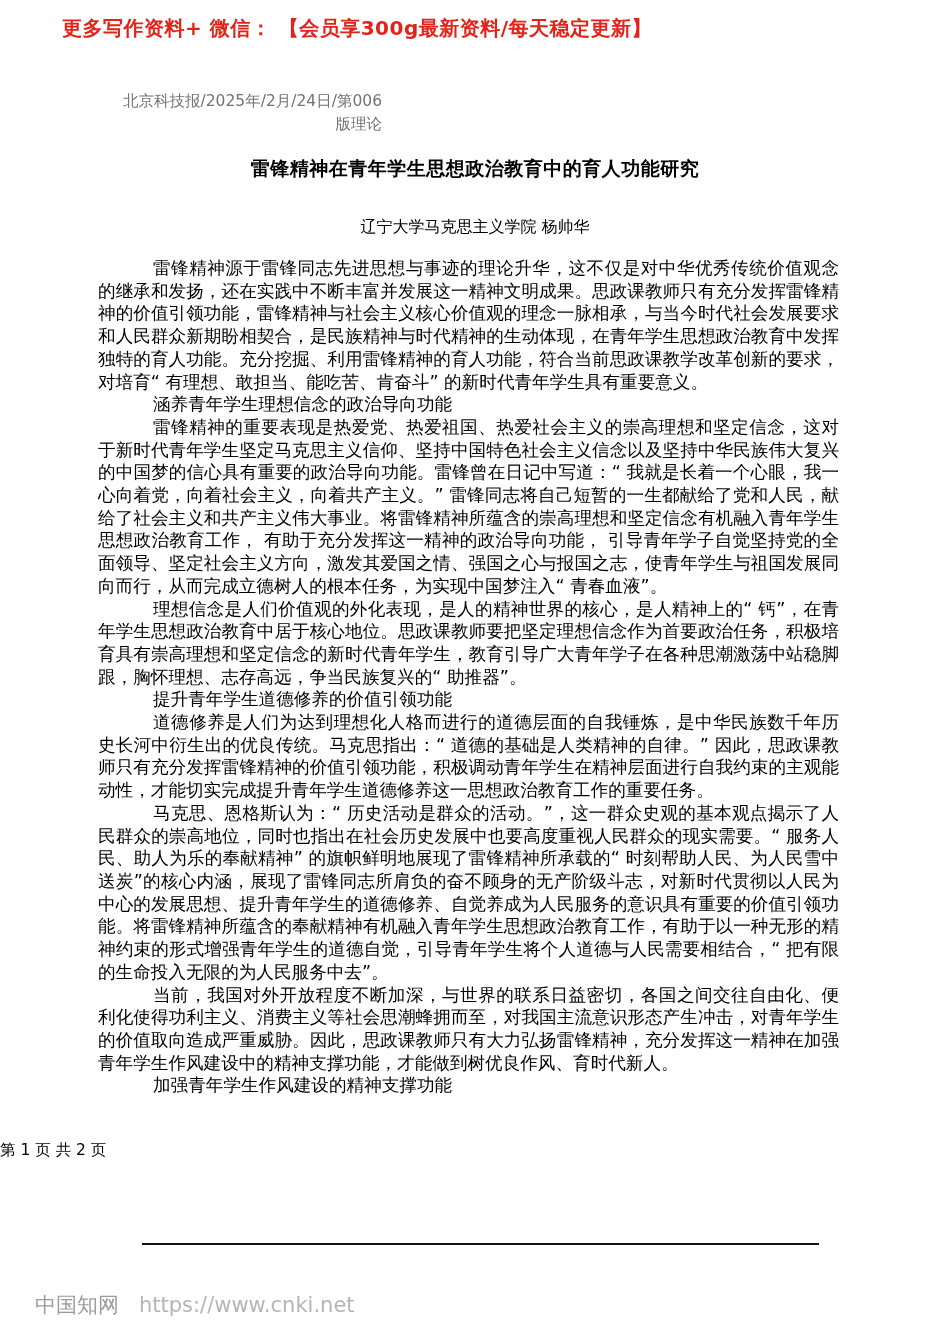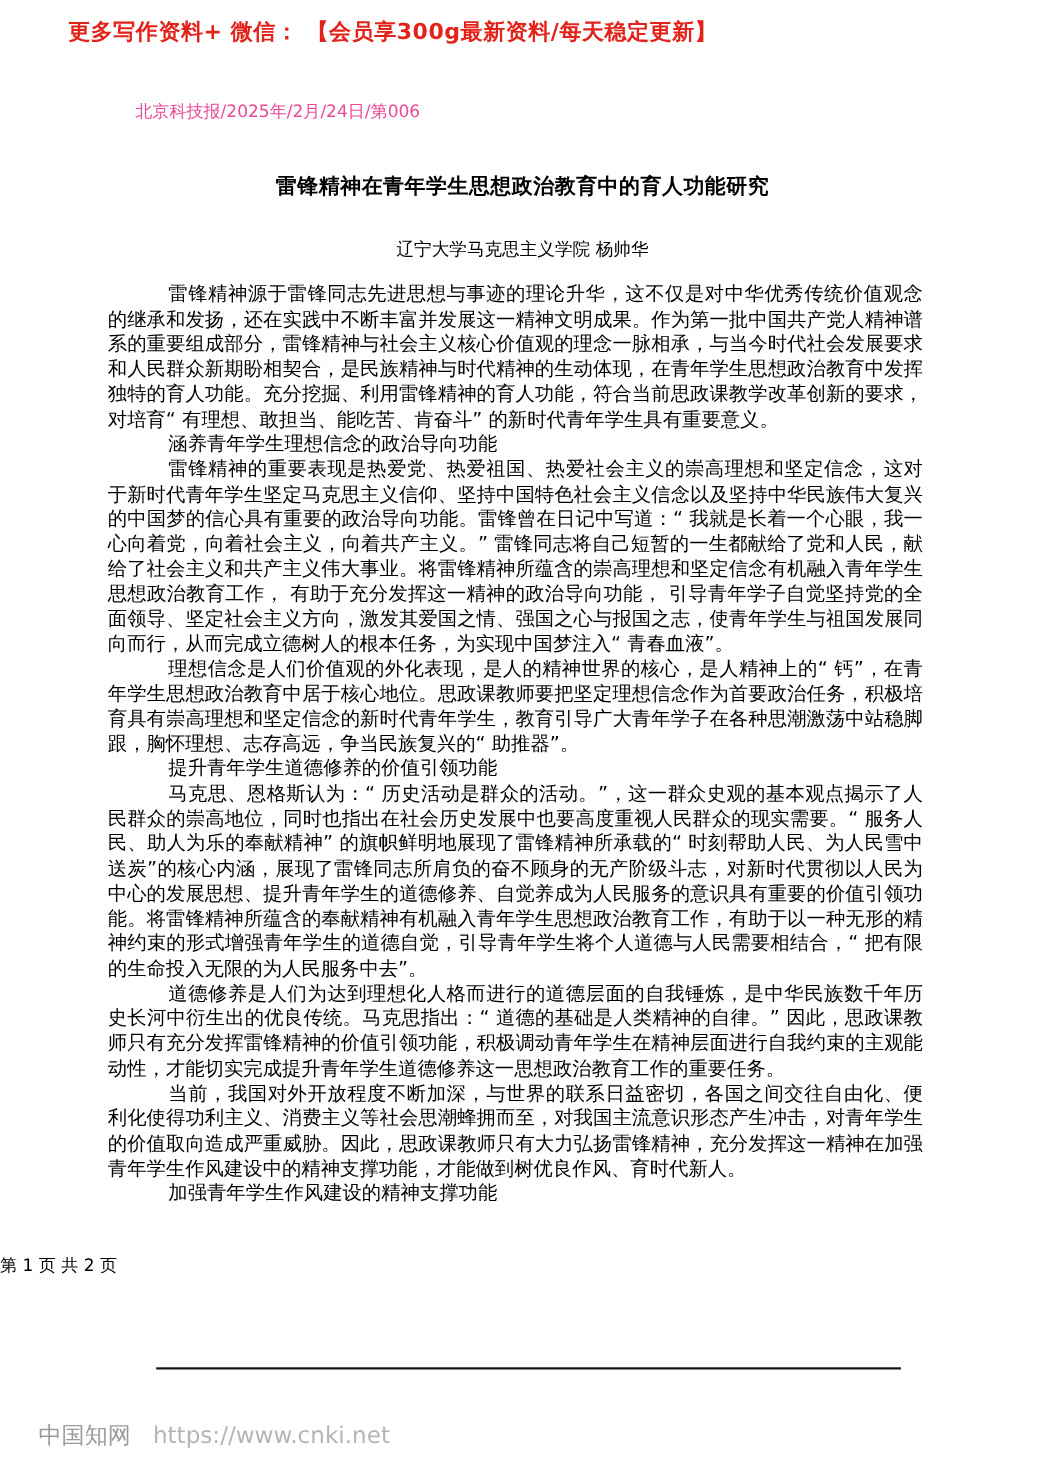--- a/index.html
+++ b/index.html
@@ -25,21 +25,21 @@
     color: #e3231a;
     letter-spacing: 0.5px;
     white-space: nowrap;
   }
   .source-block {
     position: absolute;
     left: 123px;
     top: 90px;
     font-size: 15.5px;
     line-height: 23px;
-    color: #ec4899;
+    color: #737373;
     text-align: right;
   }
   .article-title {
     position: absolute;
     left: 0;
     top: 156px;
     width: 950px;
     margin: 0;
     text-align: center;
     font-size: 19px;
@@ -107,34 +107,35 @@
 </style>
 </head>
 <body>
 
 <div class="page">
 
   <div class="promo-banner">更多写作资料+ 微信： 【会员享300g最新资料/每天稳定更新】</div>
 
   <div class="source-block">
     <div>北京科技报/2025年/2月/24日/第006</div>
+    <div>版理论</div>
   </div>
 
   <h1 class="article-title">雷锋精神在青年学生思想政治教育中的育人功能研究</h1>
 
   <div class="article-author">辽宁大学马克思主义学院  杨帅华</div>
 
   <div class="article-body">
-    <p>雷锋精神源于雷锋同志先进思想与事迹的理论升华，这不仅是对中华优秀传统价值观念的继承和发扬，还在实践中不断丰富并发展这一精神文明成果。作为第一批中国共产党人精神谱系的重要组成部分，雷锋精神与社会主义核心价值观的理念一脉相承，与当今时代社会发展要求和人民群众新期盼相契合，是民族精神与时代精神的生动体现，在青年学生思想政治教育中发挥独特的育人功能。充分挖掘、利用雷锋精神的育人功能，符合当前思政课教学改革创新的要求，对培育“ 有理想、敢担当、能吃苦、肯奋斗” 的新时代青年学生具有重要意义。</p>
+    <p>雷锋精神源于雷锋同志先进思想与事迹的理论升华，这不仅是对中华优秀传统价值观念的继承和发扬，还在实践中不断丰富并发展这一精神文明成果。思政课教师只有充分发挥雷锋精神的价值引领功能，雷锋精神与社会主义核心价值观的理念一脉相承，与当今时代社会发展要求和人民群众新期盼相契合，是民族精神与时代精神的生动体现，在青年学生思想政治教育中发挥独特的育人功能。充分挖掘、利用雷锋精神的育人功能，符合当前思政课教学改革创新的要求，对培育“ 有理想、敢担当、能吃苦、肯奋斗” 的新时代青年学生具有重要意义。</p>
     <p>涵养青年学生理想信念的政治导向功能</p>
     <p>雷锋精神的重要表现是热爱党、热爱祖国、热爱社会主义的崇高理想和坚定信念，这对于新时代青年学生坚定马克思主义信仰、坚持中国特色社会主义信念以及坚持中华民族伟大复兴的中国梦的信心具有重要的政治导向功能。雷锋曾在日记中写道：“ 我就是长着一个心眼，我一心向着党，向着社会主义，向着共产主义。” 雷锋同志将自己短暂的一生都献给了党和人民，献给了社会主义和共产主义伟大事业。将雷锋精神所蕴含的崇高理想和坚定信念有机融入青年学生思想政治教育工作， 有助于充分发挥这一精神的政治导向功能， 引导青年学子自觉坚持党的全面领导、坚定社会主义方向，激发其爱国之情、强国之心与报国之志，使青年学生与祖国发展同向而行，从而完成立德树人的根本任务，为实现中国梦注入“ 青春血液”。</p>
     <p>理想信念是人们价值观的外化表现，是人的精神世界的核心，是人精神上的“ 钙”，在青年学生思想政治教育中居于核心地位。思政课教师要把坚定理想信念作为首要政治任务，积极培育具有崇高理想和坚定信念的新时代青年学生，教育引导广大青年学子在各种思潮激荡中站稳脚跟，胸怀理想、志存高远，争当民族复兴的“ 助推器”。</p>
     <p class="after-gap">提升青年学生道德修养的价值引领功能</p>
+    <p>道德修养是人们为达到理想化人格而进行的道德层面的自我锤炼，是中华民族数千年历史长河中衍生出的优良传统。马克思指出：“ 道德的基础是人类精神的自律。” 因此，思政课教师只有充分发挥雷锋精神的价值引领功能，积极调动青年学生在精神层面进行自我约束的主观能动性，才能切实完成提升青年学生道德修养这一思想政治教育工作的重要任务。</p>
     <p>马克思、恩格斯认为：“ 历史活动是群众的活动。”，这一群众史观的基本观点揭示了人民群众的崇高地位，同时也指出在社会历史发展中也要高度重视人民群众的现实需要。“ 服务人民、助人为乐的奉献精神” 的旗帜鲜明地展现了雷锋精神所承载的“ 时刻帮助人民、为人民雪中送炭”的核心内涵，展现了雷锋同志所肩负的奋不顾身的无产阶级斗志，对新时代贯彻以人民为中心的发展思想、提升青年学生的道德修养、自觉养成为人民服务的意识具有重要的价值引领功能。将雷锋精神所蕴含的奉献精神有机融入青年学生思想政治教育工作，有助于以一种无形的精神约束的形式增强青年学生的道德自觉，引导青年学生将个人道德与人民需要相结合，“ 把有限的生命投入无限的为人民服务中去”。</p>
-    <p>道德修养是人们为达到理想化人格而进行的道德层面的自我锤炼，是中华民族数千年历史长河中衍生出的优良传统。马克思指出：“ 道德的基础是人类精神的自律。” 因此，思政课教师只有充分发挥雷锋精神的价值引领功能，积极调动青年学生在精神层面进行自我约束的主观能动性，才能切实完成提升青年学生道德修养这一思想政治教育工作的重要任务。</p>
     <p>当前，我国对外开放程度不断加深，与世界的联系日益密切，各国之间交往自由化、便利化使得功利主义、消费主义等社会思潮蜂拥而至，对我国主流意识形态产生冲击，对青年学生的价值取向造成严重威胁。因此，思政课教师只有大力弘扬雷锋精神，充分发挥这一精神在加强青年学生作风建设中的精神支撑功能，才能做到树优良作风、育时代新人。</p>
     <p>加强青年学生作风建设的精神支撑功能</p>
   </div>
 
   <div class="page-indicator">第 1 页 共 2 页</div>
 
   <hr class="footer-divider">
 
   <div class="cnki-footer">
     <span class="cnki-brand">中国知网</span><a class="cnki-url" href="#">https://www.cnki.net</a>

